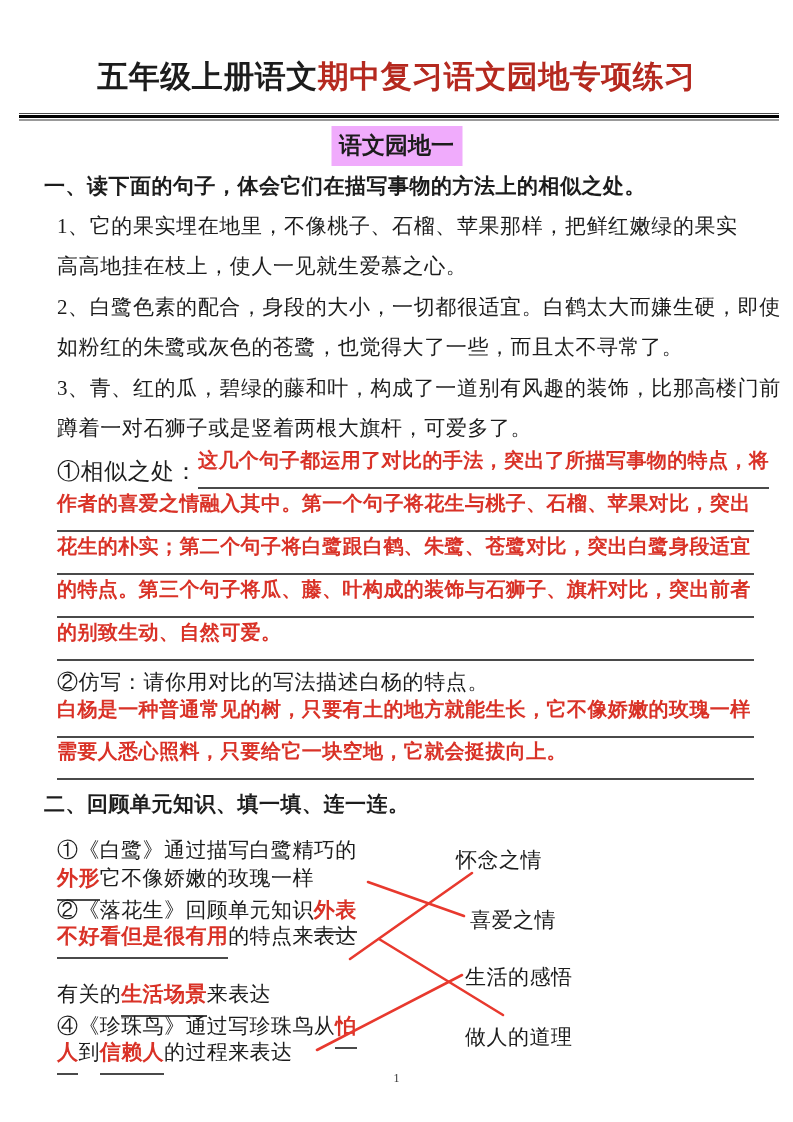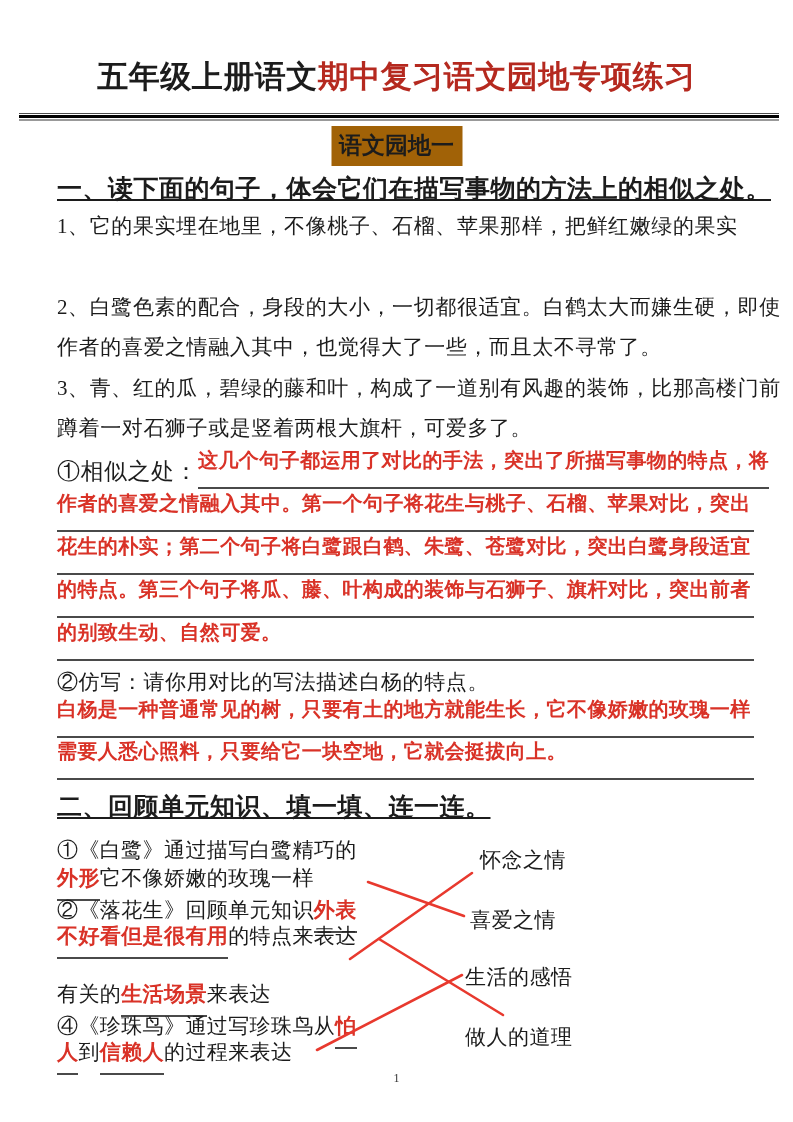--- a/index.html
+++ b/index.html
@@ -28,36 +28,35 @@
     top: 113px; left: 19px; width: 760px; height: 8px;
     background: linear-gradient(to bottom,
       #4d4d4d 0 1px, #ffffff 1px 2px,
       #000000 2px 5.5px, #ffffff 5.5px 6.5px,
       #999999 6.5px 8px);
   }
   .badge {
     position: absolute;
     top: 126px; left: 50%;
     transform: translateX(-50%);
-    background: #a16207;
+    background: #f0abfc;
     font-family: "Liberation Sans", "DejaVu Sans", sans-serif;
     font-weight: 700;
     font-size: 23px;
     padding: 4px 8px 5px 8px;
     white-space: nowrap;
   }
   .h-bold {
     position: absolute;
-    left: 57px;
+    left: 44px;
     font-family: "Liberation Sans", "DejaVu Sans", sans-serif;
     font-weight: 700;
-    font-size: 25px;
-    white-space: nowrap;
-    letter-spacing: 0.5px;
-    text-decoration: underline;
+    font-size: 21px;
+    white-space: nowrap;
+    letter-spacing: 0.5px;
   }
   .bline {
     position: absolute;
     left: 57px;
     font-size: 21px;
     letter-spacing: 0.6px;
     white-space: nowrap;
   }
   .ansline {
     position: absolute;
@@ -125,22 +124,23 @@
     <span>五年级上册语文</span><span class="t-red">期中复习语文园地专项练习</span>
   </div>
 
   <div class="double-rule"></div>
 
   <div class="badge">语文园地一</div>
 
   <div class="h-bold" style="top:172px">一、读下面的句子，体会它们在描写事物的方法上的相似之处。</div>
 
   <div class="bline" style="top:212px">1、它的果实埋在地里，不像桃子、石榴、苹果那样，把鲜红嫩绿的果实</div>
+  <div class="bline" style="top:252px">高高地挂在枝上，使人一见就生爱慕之心。</div>
   <div class="bline" style="top:293px">2、白鹭色素的配合，身段的大小，一切都很适宜。白鹤太大而嫌生硬，即使</div>
-  <div class="bline" style="top:333px">作者的喜爱之情融入其中，也觉得大了一些，而且太不寻常了。</div>
+  <div class="bline" style="top:333px">如粉红的朱鹭或灰色的苍鹭，也觉得大了一些，而且太不寻常了。</div>
   <div class="bline" style="top:374px">3、青、红的瓜，碧绿的藤和叶，构成了一道别有风趣的装饰，比那高楼门前</div>
   <div class="bline" style="top:414px">蹲着一对石狮子或是竖着两根大旗杆，可爱多了。</div>
 
   <div class="ansline" style="top:458px">
     <span class="lbl">①相似之处：</span>
     <span class="u">这几个句子都运用了对比的手法，突出了所描写事物的特点，将</span>
   </div>
   <div class="ansline" style="top:501px">
     <span class="u">作者的喜爱之情融入其中。第一个句子将花生与桃子、石榴、苹果对比，突出</span>
   </div>
@@ -180,21 +180,21 @@
   <div class="mline" style="top:980px">
     <span>有关的</span><span class="rword">生活场景</span><span>来表达</span>
   </div>
   <div class="mline" style="top:1012px">
     <span>④《珍珠鸟》通过写珍珠鸟从</span><span class="rword">怕</span>
   </div>
   <div class="mline" style="top:1038px">
     <span class="rword">人</span><span>到</span><span class="rword">信赖人</span><span>的过程来表达</span>
   </div>
 
-  <div class="opt" style="top:846px;left:480px">怀念之情</div>
+  <div class="opt" style="top:846px;left:456px">怀念之情</div>
   <div class="opt" style="top:906px;left:470px">喜爱之情</div>
   <div class="opt" style="top:963px;left:465px">生活的感悟</div>
   <div class="opt" style="top:1023px;left:465px">做人的道理</div>
 
   <svg class="match-svg" id="match-lines" viewBox="0 0 793 1122" xmlns="http://www.w3.org/2000/svg">
       <line x1="368" y1="882" x2="464" y2="916" stroke="#e8392e" stroke-width="2.6" stroke-linecap="round"></line>
       <line x1="379" y1="939" x2="503" y2="1015" stroke="#e8392e" stroke-width="2.6" stroke-linecap="round"></line>
       <line x1="350" y1="959" x2="472" y2="873" stroke="#e8392e" stroke-width="2.6" stroke-linecap="round"></line>
       <line x1="317" y1="1050" x2="462" y2="975" stroke="#e8392e" stroke-width="2.6" stroke-linecap="round"></line>
     </svg>

